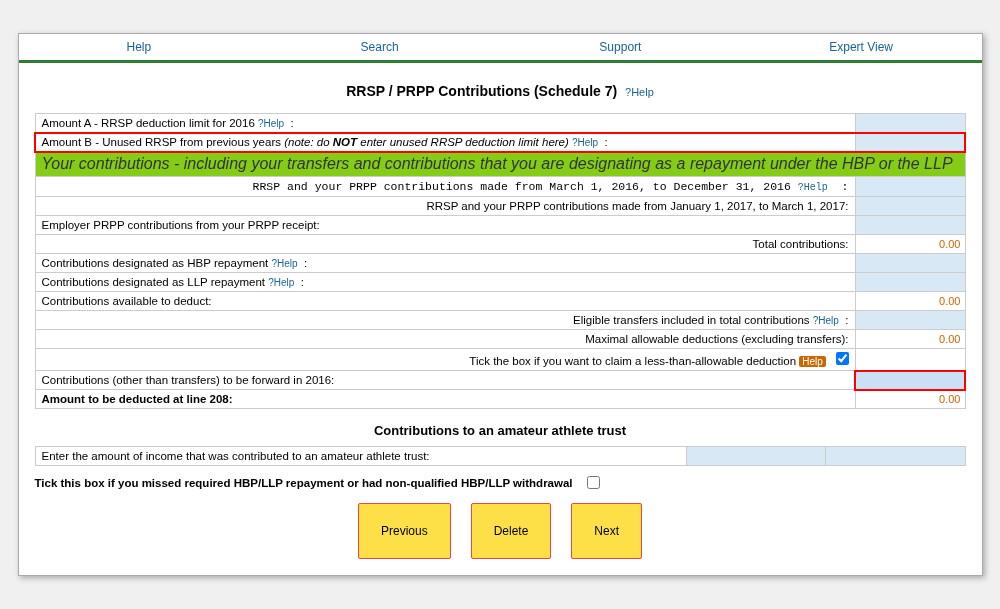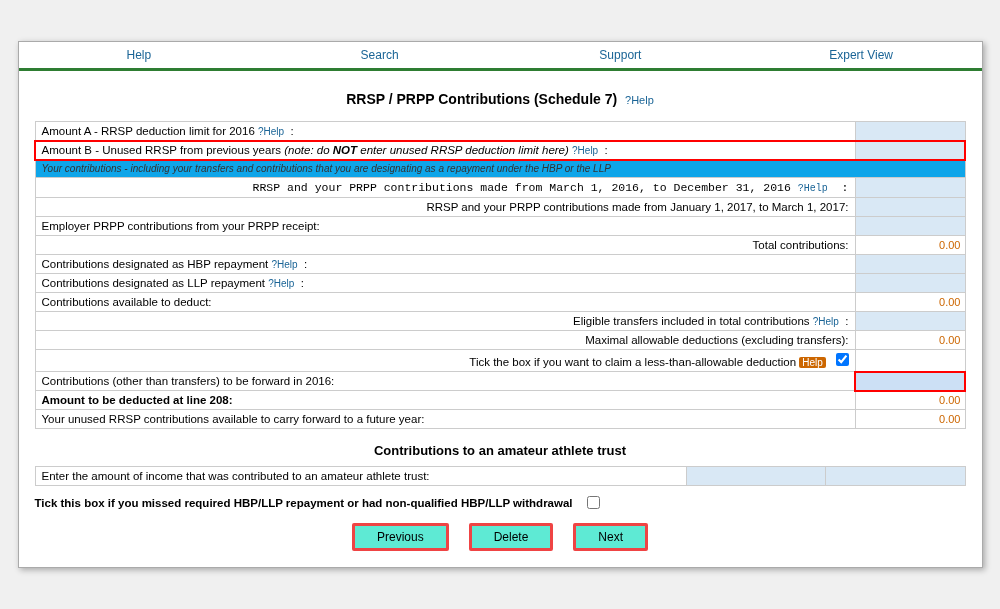--- a/index.html
+++ b/index.html
@@ -81,23 +81,23 @@
     }
     .form-table input[type="text"] {
       width: 100%;
       border: none;
       background: transparent;
       text-align: right;
       font-size: 11px;
       outline: none;
     }
     .form-table .section-header {
-      background: #0ea5e9;
+      background: #84cc16;
       font-style: italic;
-      font-size: 10px;
+      font-size: 16px;
       color: #333;
     }
     .help-link {
       color: #1a6496;
       font-size: 10px;
       cursor: pointer;
       text-decoration: none;
     }
     
     .section-title {
@@ -113,23 +113,23 @@
       align-items: center;
       gap: 14px;
     }
     .buttons-row {
       display: flex;
       justify-content: center;
       gap: 20px;
       margin-top: 10px;
     }
     .btn {
-      padding: 4px 22px;
-      border: 3px solid #ef4444;
-      background: #5eead4;
+      padding: 20px 22px;
+      border: 1px solid #ef4444;
+      background: #fde047;
       font-size: 12px;
       cursor: pointer;
       border-radius: 2px;
     }
     .bold { font-weight: bold; }
     .right-align { text-align: right; }
   </style>
 </head>
 <body>
 
@@ -284,26 +284,20 @@
         </td>
       </tr>
 
       <tr>
         <td class="label-cell right-align bold" style="text-align:left; font-weight:bold;">
           Amount to be deducted at line 208:
         </td>
         <td class="value-cell">0.00</td>
       </tr>
 
-      <tr>
-        <td class="label-cell">
-          Your unused RRSP contributions available to carry forward to a future year:
-        </td>
-        <td class="value-cell">0.00</td>
-      </tr>
     </tbody>
       </table>
 
     <div class="section-title">Contributions to an amateur athlete trust</div>
 
     <table class="form-table" style="margin-bottom:10px;">
       <tbody>
           <tr>
         <td class="label-cell" style="width:70%;">
           Enter the amount of income that was contributed to an amateur athlete trust:

